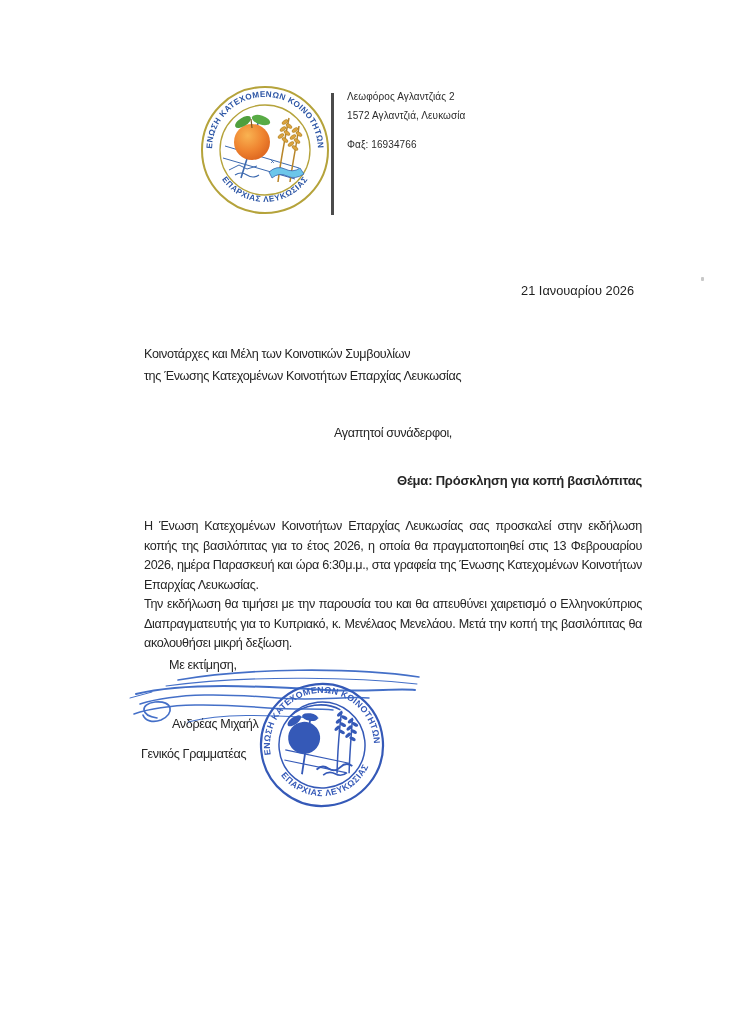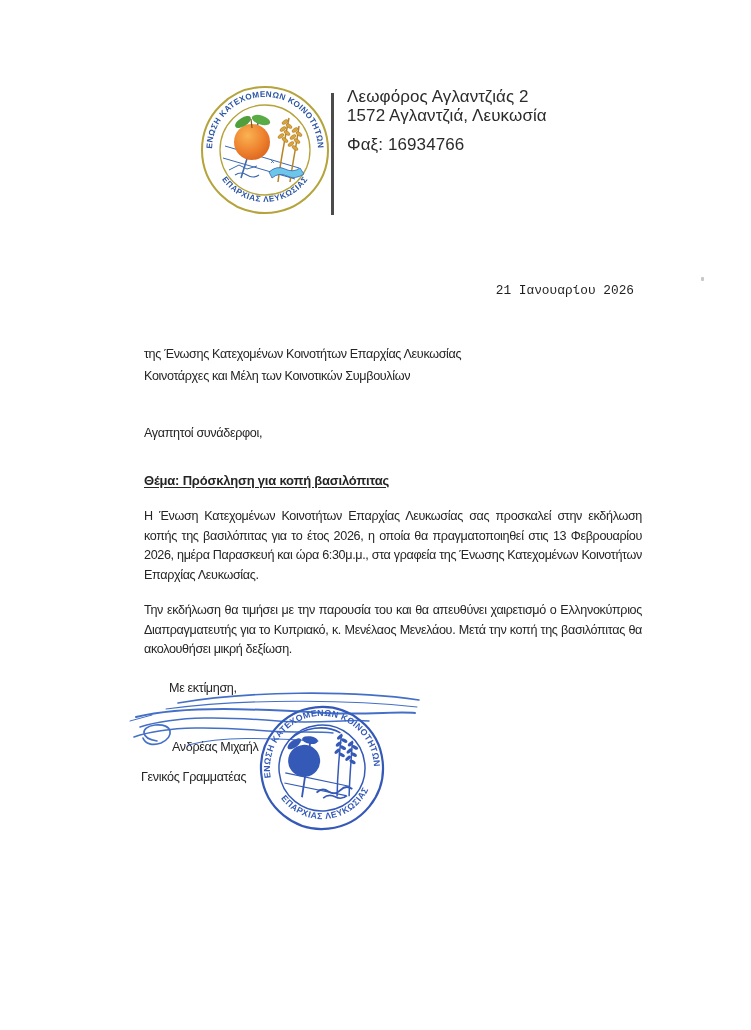--- a/index.html
+++ b/index.html
@@ -5,33 +5,33 @@
   html,body { margin:0; padding:0; background:#e8e8e8; }
   .page {
     position:relative; width:751px; height:1030px; margin:0 auto;
     background:#ffffff; overflow:hidden;
     font-family:"Liberation Sans","DejaVu Sans",sans-serif;
     color:#252525;
   }
   
   .header-logo { position:absolute; left:199px; top:84px; width:132px; height:132px; }
   .header-divider { position:absolute; left:331px; top:93px; width:2.5px; height:122px; background:#4b4b4b; }
-  .contact { position:absolute; left:347px; top:88px; font-size:17px; line-height:18.5px; color:#2b2b2b; letter-spacing:0.1px; }
+  .contact { position:absolute; left:347px; top:88px; font-size:10px; line-height:18.5px; color:#2b2b2b; letter-spacing:0.1px; }
   .contact .group-gap { height:11px; }
-  .date-line { position:absolute; left:144px; top:283px; width:490px; text-align:right; font-size:12.8px; color:#1f1f1f;font-family:Liberation Mono, monospace; }
+  .date-line { position:absolute; left:144px; top:283px; width:490px; text-align:right; font-size:12.8px; color:#1f1f1f; }
   .artifact { position:absolute; left:701px; top:277px; width:3px; height:4px; background:#9a9a9a; opacity:.55; border-radius:1px; }
   
   .letter { position:absolute; left:144px; top:344px; width:498px; font-size:12.6px; letter-spacing:-0.35px; line-height:19.5px; }
   .recipient div { line-height:21.5px; }
-  .salutation { margin-top:37px; }
-  .subject { margin-top:27px; text-align:left; font-weight:bold; text-decoration:underline; text-underline-offset:2px; font-size:13px; letter-spacing:-0.2px; }
-  .para { margin-top:17px; text-align:justify; }
-  .para + .para { margin-top:16px; }
+  .salutation { margin-top:37px;text-align:center; }
+  .subject { margin-top:27px; text-align:right; font-weight:bold; text-underline-offset:2px; font-size:13px; letter-spacing:-0.2px; }
+  .para { margin-top:27px; text-align:justify; }
+  .para + .para { margin-top:0; }
   
-  .closing { margin-top:19px; position:relative; height:175px; }
+  .closing { margin-top:2px; position:relative; height:175px; }
   .valediction { padding-left:25px; }
   .sig-ink { position:absolute; left:-18px; top:9px; width:300px; height:64px; z-index:3; }
   .stamp { position:absolute; left:112px; top:23px; width:132px; height:132px; z-index:2; opacity:.95; }
   .signer-name { position:absolute; left:28px; top:59px; }
   .signer-title { position:absolute; left:-3px; top:89px; }
   .logo-arc, .stamp-arc { font-family:"Liberation Sans","DejaVu Sans",sans-serif; }
 </style>
 </head>
 <body>
 
@@ -97,22 +97,22 @@
     <div>Φαξ: 16934766</div>
     <div class="group-gap"></div>
   </div>
 
   <div class="date-line">21 Ιανουαρίου 2026</div>
   <div class="artifact"></div>
 
   <div class="letter">
 
     <div class="recipient">
+      <div>Κοινοτάρχες και Μέλη των Κοινοτικών Συμβουλίων</div>
       <div>της Ένωσης Κατεχομένων Κοινοτήτων Επαρχίας Λευκωσίας</div>
-      <div>Κοινοτάρχες και Μέλη των Κοινοτικών Συμβουλίων</div>
     </div>
 
     <div class="salutation">Αγαπητοί συνάδερφοι,</div>
 
     <div class="subject">Θέμα: Πρόσκληση για κοπή βασιλόπιτας</div>
 
     <div class="para">Η Ένωση Κατεχομένων Κοινοτήτων Επαρχίας Λευκωσίας σας προσκαλεί στην εκδήλωση κοπής της βασιλόπιτας για το έτος 2026, η οποία θα πραγματοποιηθεί στις 13 Φεβρουαρίου 2026, ημέρα Παρασκευή και ώρα 6:30μ.μ., στα γραφεία της Ένωσης Κατεχομένων Κοινοτήτων Επαρχίας Λευκωσίας.</div>
     <div class="para">Την εκδήλωση θα τιμήσει με την παρουσία του και θα απευθύνει χαιρετισμό ο Ελληνοκύπριος Διαπραγματευτής για το Κυπριακό, κ. Μενέλαος Μενελάου. Μετά την κοπή της βασιλόπιτας θα ακολουθήσει μικρή δεξίωση.</div>
 
     <div class="closing">

